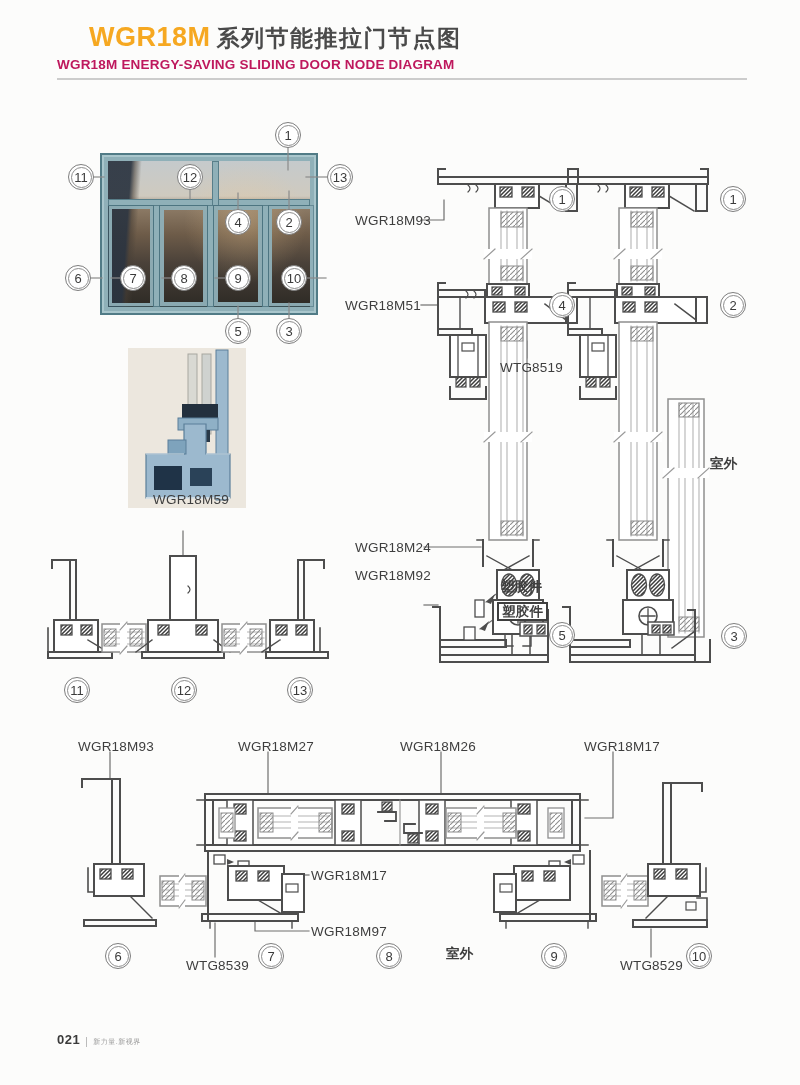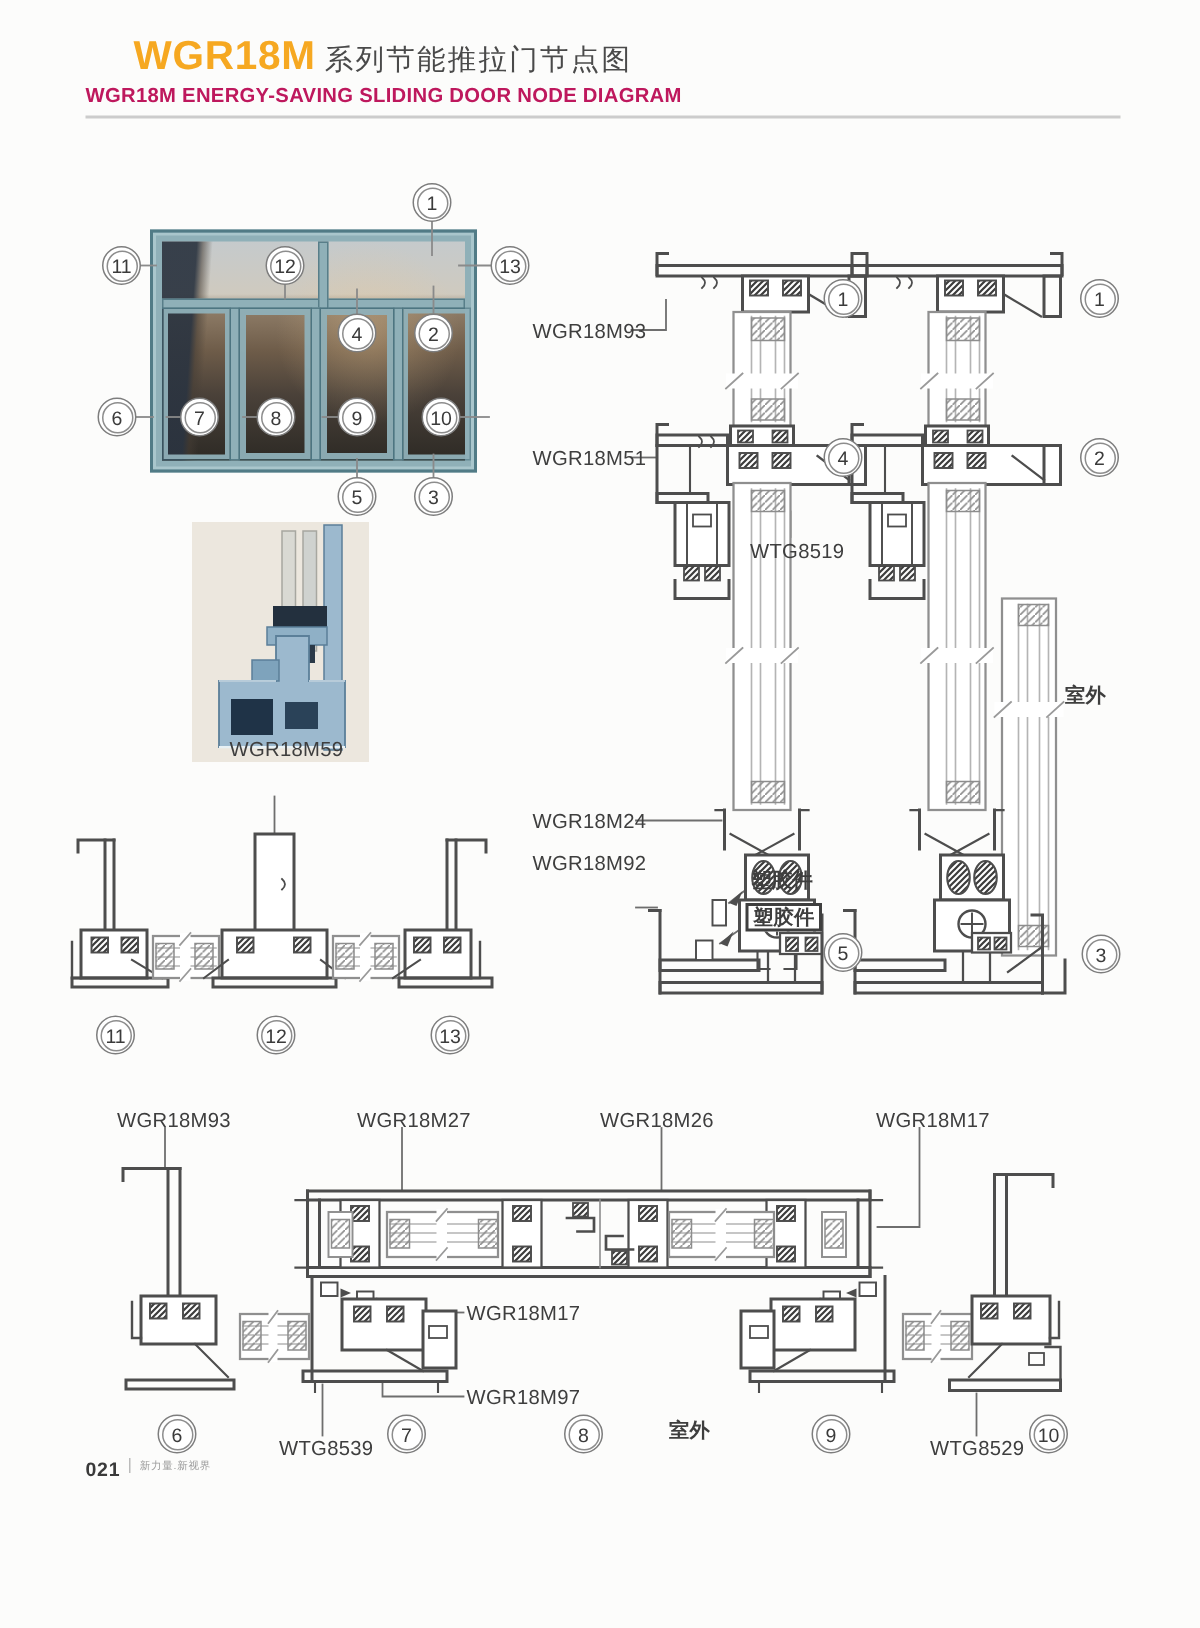--- a/index.html
+++ b/index.html
@@ -1,21 +1,21 @@
 <!DOCTYPE html>
 <html><head>
 <meta charset="utf-8">
 <style>
   html,body{margin:0;padding:0;background:#e8e8e8;}
   .page{position:relative;width:800px;height:1085px;background:#fcfcfb;overflow:hidden;
         font-family:"Liberation Sans",sans-serif;}
   
   .hdr{position:absolute;left:57px;top:22px;width:690px;}
   .hdr .t1{font-size:27px;font-weight:bold;color:#f6a821;letter-spacing:0.5px;margin-left:32px;}
-  .hdr .t2{font-size:19px;font-weight:normal;color:#4a4a4a;letter-spacing:1.5px;margin-left:6px;}
+  .hdr .t2{font-size:23px;font-weight:bold;color:#4a4a4a;letter-spacing:1.5px;margin-left:6px;}
   .hdr .sub{font-size:13.5px;font-weight:bold;color:#be185d;letter-spacing:0.2px;margin-top:3px;}
   .hdr .rule{height:2px;background:#cccccc;margin-top:6px;}
   
   .elev{position:absolute;left:100px;top:153px;width:218px;height:162px;background:#8fb0b8;
         border:2px solid #517b86;box-sizing:border-box;box-shadow:inset 0 0 0 2px #a9c6cc;z-index:0;}
   .elev .photo{position:absolute;left:6px;top:6px;right:6px;bottom:6px;
      background:
        linear-gradient(94deg, rgba(43,52,64,.92) 0%, rgba(43,52,64,.92) 11%, rgba(70,62,54,.55) 13%, rgba(0,0,0,0) 16%),
        radial-gradient(circle at 68% 42%, rgba(236,200,148,.35), rgba(0,0,0,0) 38%),
        linear-gradient(180deg,#c5cacc 0%,#cfcabf 24%,#8d7b66 32%,#6e5c49 50%,#4a4139 70%,#2d2a25 100%);}
@@ -28,21 +28,21 @@
   
   .co{position:absolute;width:26px;height:26px;border:1px solid #7d7d7d;border-radius:50%;background:#fff;
       display:flex;align-items:center;justify-content:center;font-size:13px;color:#3b3b3b;z-index:2;box-sizing:border-box;}
   .co::after{content:"";position:absolute;inset:1.5px;border:1px solid #8d8d8d;border-radius:50%;}
   .co span{position:relative;z-index:1;}
   
   .pl{position:absolute;font-size:13.5px;color:#3e3e3e;letter-spacing:0.2px;white-space:nowrap;z-index:2;}
   .pl.cn{font-weight:600;}
   .pl.boxed{border:2px solid #3f3f3f;background:#fff;padding:0 3px;line-height:15px;}
   
-  .ftr{position:absolute;left:57px;top:972px;display:flex;align-items:flex-start;z-index:2;}
+  .ftr{position:absolute;left:57px;top:1032px;display:flex;align-items:flex-end;z-index:2;}
   .ftr .pn{font-size:13px;font-weight:bold;color:#3a3a3a;letter-spacing:0.5px;}
   .ftr .tag{font-size:7px;color:#9a9a9a;margin-left:6px;padding-left:6px;border-left:1px solid #bbb;letter-spacing:0.5px;}
 </style>
 </head>
 <body>
 
 <div class="page">
 
   <div class="hdr">
     <div>
@@ -496,21 +496,21 @@
       <span>8</span>
     </div>
   <div class="co" style="left:541px;top:943px">
       <span>9</span>
     </div>
   <div class="co" style="left:686px;top:943px">
       <span>10</span>
     </div>
 
   <div class="pl" style="left:355px;top:213px">WGR18M93</div>
-  <div class="pl" style="left:355px;top:298px">WGR18M51</div>
+  <div class="pl" style="left:345px;top:298px">WGR18M51</div>
   <div class="pl" style="left:500px;top:360px">WTG8519</div>
   <div class="pl" style="left:355px;top:540px">WGR18M24</div>
   <div class="pl" style="left:355px;top:568px">WGR18M92</div>
   <div class="pl cn" style="left:501px;top:578px">塑胶件</div>
   <div class="pl cn boxed" style="left:497px;top:602px">塑胶件</div>
   <div class="pl cn" style="left:710px;top:455px">室外</div>
   <div class="pl" style="left:153px;top:492px">WGR18M59</div>
 
   <div class="pl" style="left:78px;top:739px">WGR18M93</div>
   <div class="pl" style="left:238px;top:739px">WGR18M27</div>

